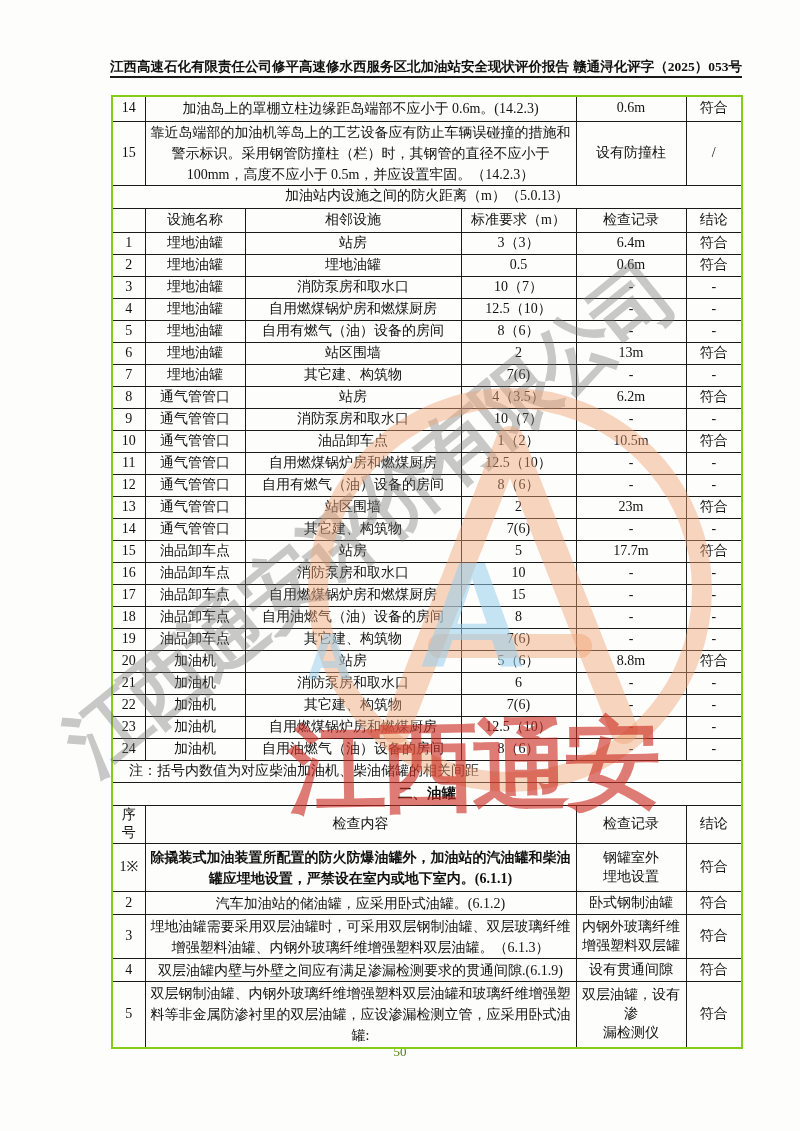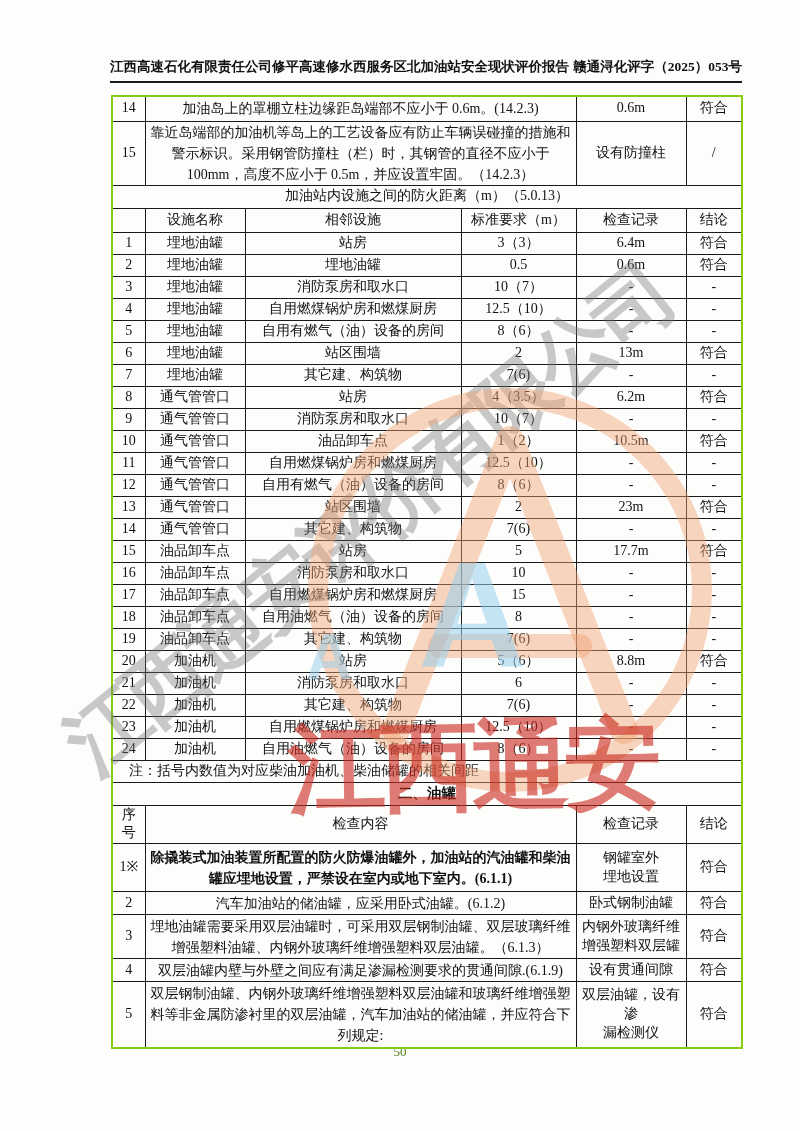--- a/index.html
+++ b/index.html
@@ -6,21 +6,21 @@
   body{
     width:800px;height:1131px;position:relative;background:#fdfdfc;
     font-family:"Liberation Serif","DejaVu Serif",serif;color:#111;
     overflow:hidden;
   }
   
   .page-header{
     position:absolute;left:110px;right:58px;top:58px;
     display:flex;justify-content:space-between;align-items:flex-end;
     font-size:13.5px;font-weight:bold;
-    border-bottom:2px solid #1a1a1a;padding-bottom:5px;
+    border-bottom:2px solid #1a1a1a;
   }
   
   .doc-table-wrap{position:absolute;left:111px;top:95px;width:630px;z-index:1;}
   table.doc{border-collapse:collapse;table-layout:fixed;width:630px;
     font-size:14px;line-height:1.35;}
   table.doc td{border:1px solid #1a1a1a;padding:0 3px;text-align:center;
     vertical-align:middle;overflow:hidden;}
   table.doc{border:2px solid #84cc16;}
   td.no-cell{border-right-width:2px;}
   td.left{text-align:left;padding:1px 4px;line-height:21px;}
@@ -325,21 +325,21 @@
           <td>符合</td>
         </tr>
         <tr style="height: 23px;">
           <td class="no-cell">4</td>
           <td colspan="3" class="left">双层油罐内壁与外壁之间应有满足渗漏检测要求的贯通间隙.(6.1.9)</td>
           <td>设有贯通间隙</td>
           <td>符合</td>
         </tr>
         <tr style="height: 66px;">
           <td class="no-cell">5</td>
-          <td colspan="3" class="left">双层钢制油罐、内钢外玻璃纤维增强塑料双层油罐和玻璃纤维增强塑料等非金属防渗衬里的双层油罐，汽车加油站的储油罐，并应符合下列规定:</td>
+          <td colspan="3" class="left">双层钢制油罐、内钢外玻璃纤维增强塑料双层油罐和玻璃纤维增强塑料等非金属防渗衬里的双层油罐，应设渗漏检测立管，应采用卧式油罐:</td>
           <td>双层油罐，设有渗<br>漏检测仪</td>
           <td>符合</td>
         </tr>
       </tbody>
   </table>
 </div>
 
 <div class="page-footer">50</div>
 
 <div class="wm wm-diagonal">江西通安评价有限公司</div>

